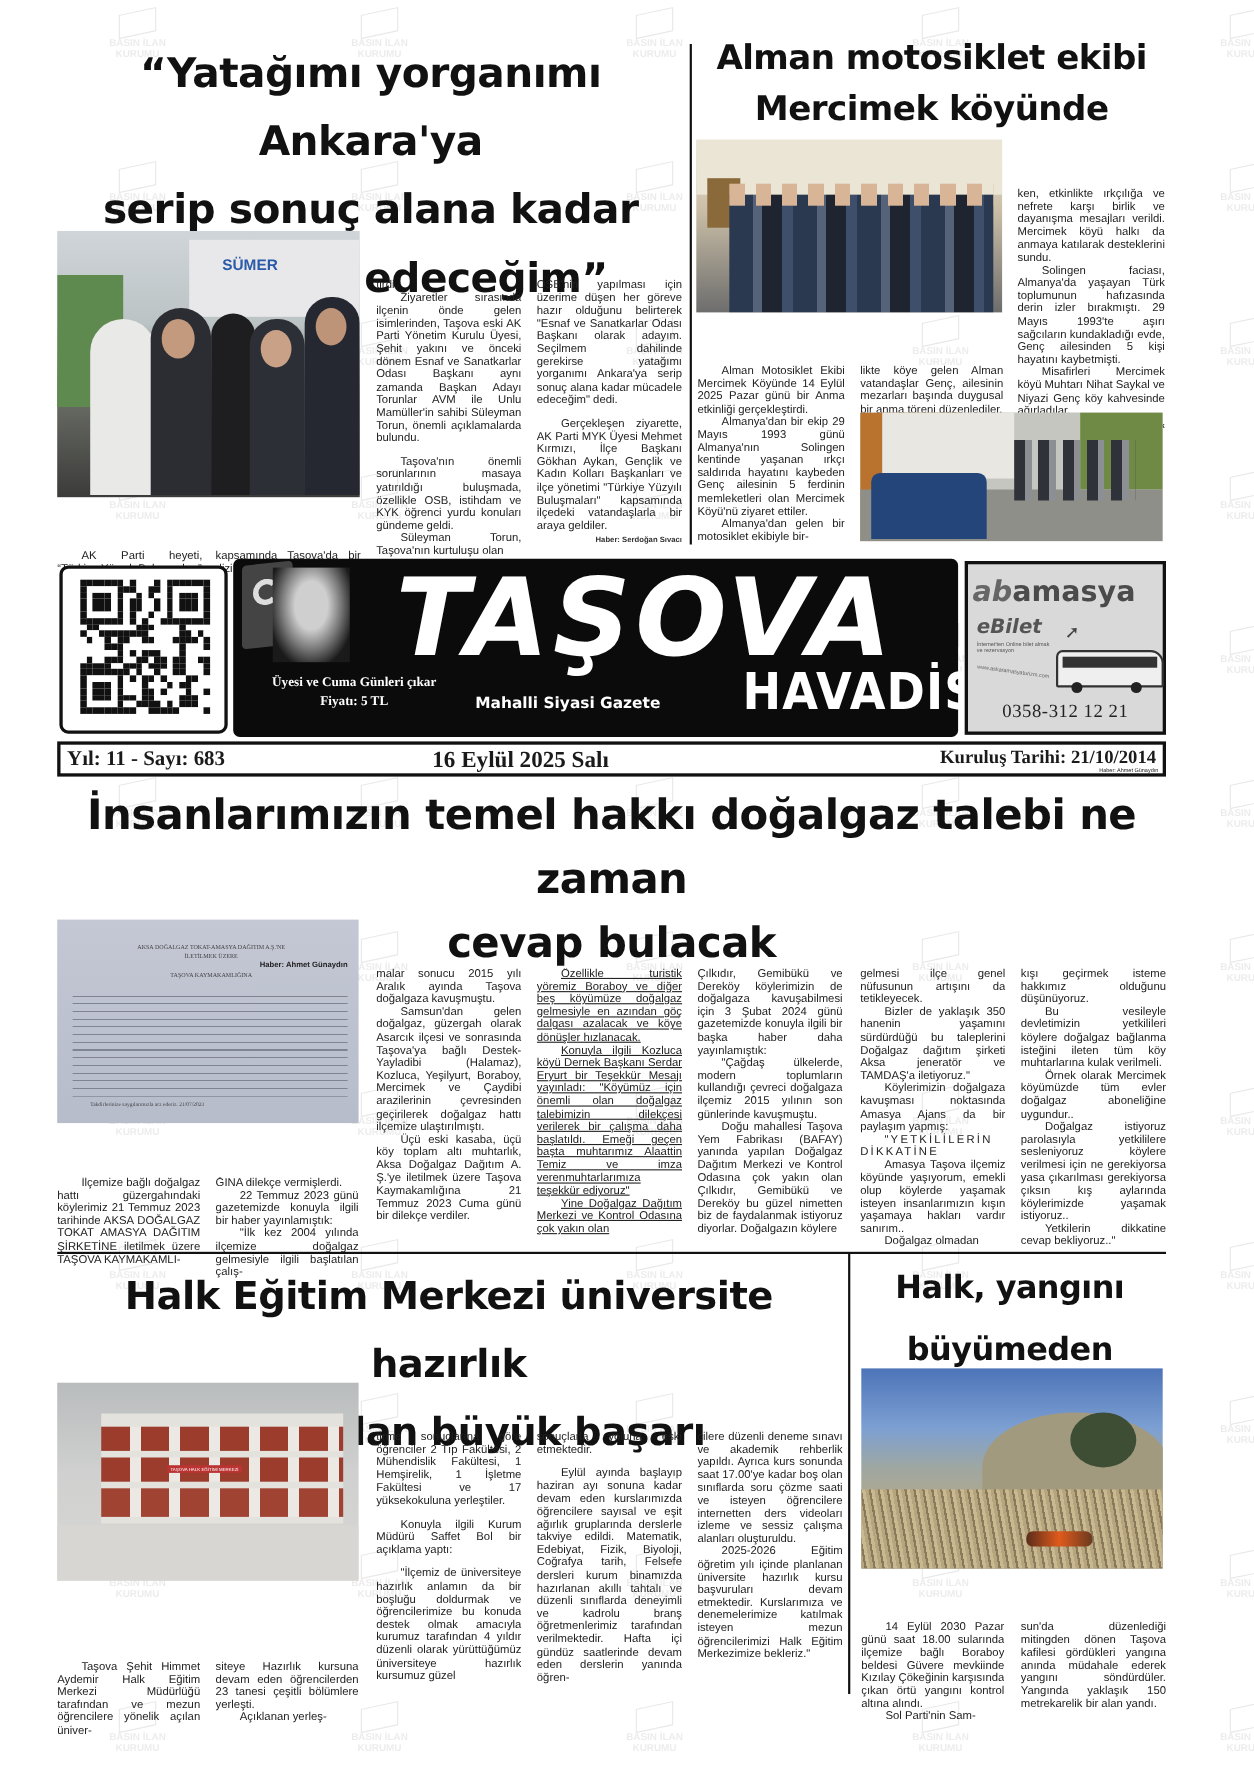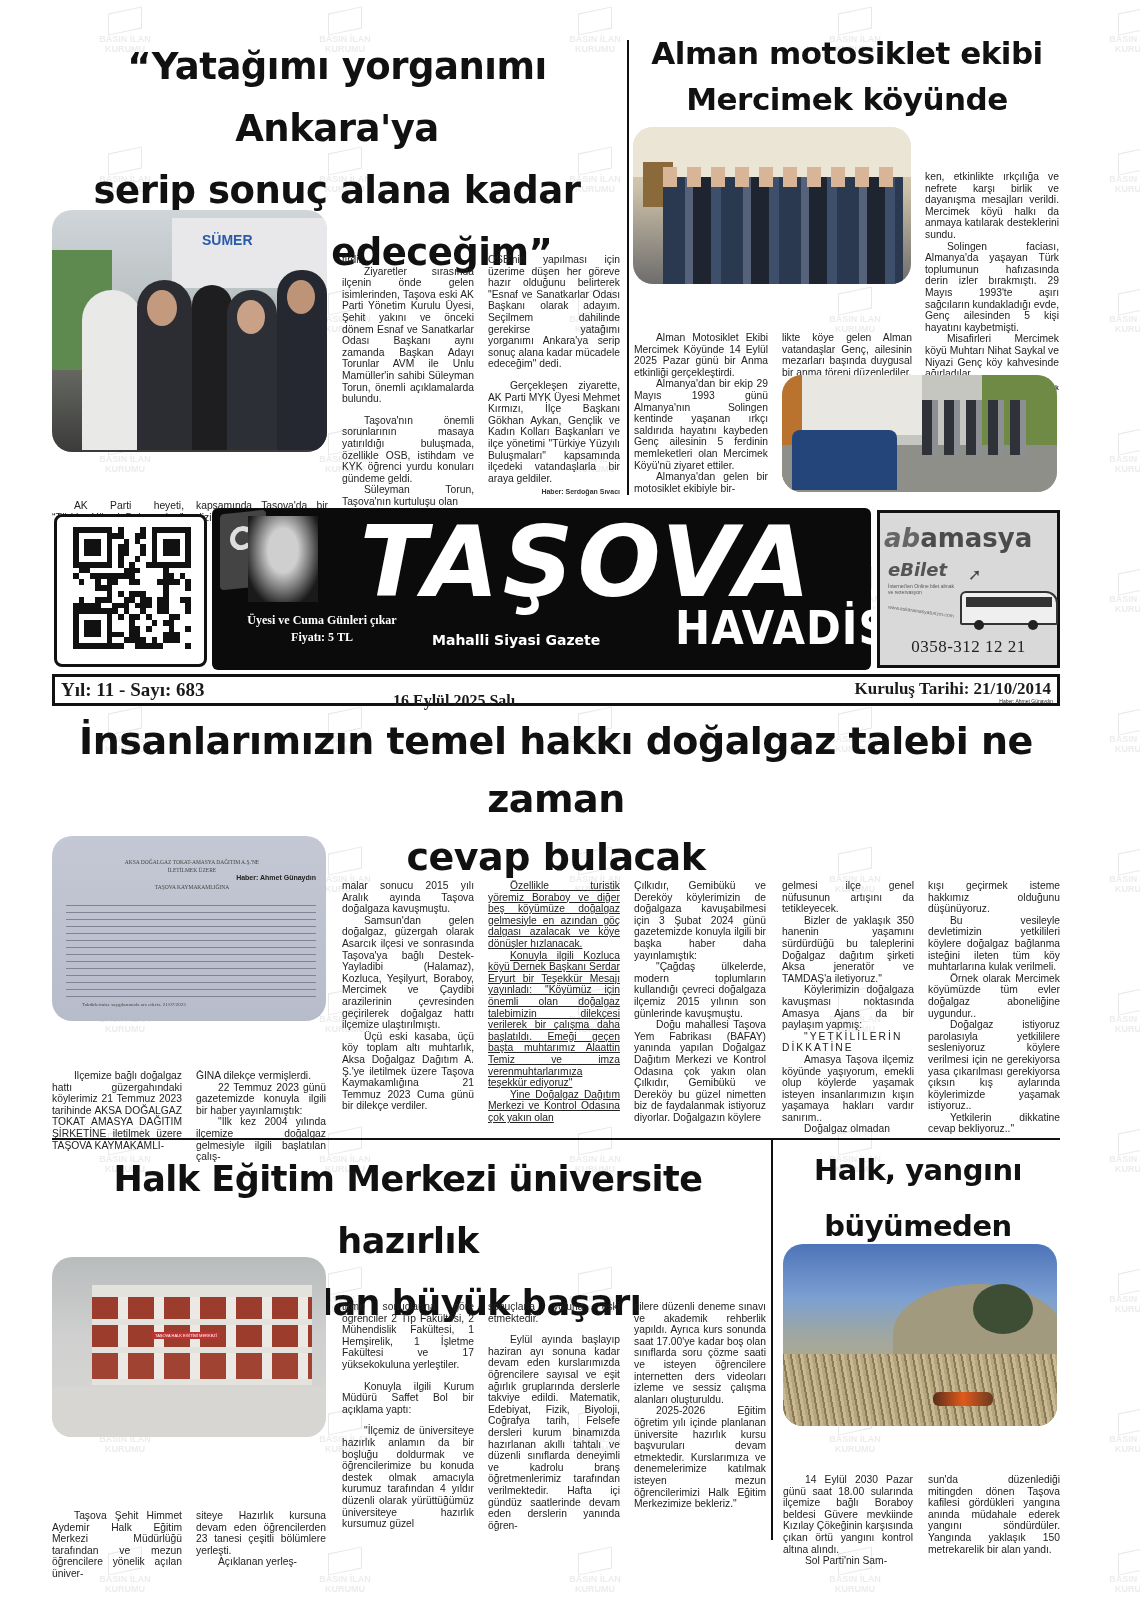--- a/index.html
+++ b/index.html
@@ -7,21 +7,21 @@
   body { position: relative; font-family: "Liberation Sans", sans-serif; color: #1a1a1a; }
 
   .abs { position: absolute; }
   .headline { font-family: "DejaVu Sans", sans-serif; font-weight: bold; color: #111; text-align: center; letter-spacing: -0.5px; }
   .col { position: absolute; font-size: 10.3px; line-height: 11.6px; text-align: justify; color: #222; overflow: hidden; margin-top: 44px; }
   .col p { text-indent: 22px; margin-bottom: 0; }
   .col p.gap { margin-top: 10px; }
   .col p.noi { text-indent: 0; }
   .byline { font-size: 7px; font-weight: bold; text-align: right; color: #333; display: block; margin-top: 2px; font-family: "Liberation Sans", sans-serif; }
 
-  .photo { position: absolute; overflow: hidden; border-radius: 20px; }
+  .photo { position: absolute; overflow: hidden; }
   .vline { position: absolute; width: 2px; background: #111; }
   .hline { position: absolute; height: 2px; background: #111; }
 
   
   .qr-box { position: absolute; left: 54px; top: 514px; width: 153px; height: 153px; border: 3px solid #111; border-radius: 8px; background: #fff; }
   .qr-grid { position: absolute; left: 16px; top: 10px; width: 118px; height: 122px; display: grid; grid-template-columns: repeat(21, 1fr); grid-template-rows: repeat(21, 1fr); }
   .qr-grid span { display: block; }
   .mast-black { position: absolute; left: 212px; top: 508px; width: 659px; height: 162px; background: #0b0b0b; border-radius: 6px; }
   .ad-box { position: absolute; left: 877px; top: 510px; width: 183px; height: 158px; border: 3px solid #111; background: #d9d9d9; }
   .dateline { position: absolute; left: 52px; top: 674px; width: 1008px; height: 32px; border: 3px solid #111; font-family: "Liberation Serif", serif; font-weight: bold; }
@@ -878,21 +878,21 @@
   <div class="abs" style="left:80px; top:78px; width:98px; height:34px; background:#efefef; border:2px solid #333; border-radius:6px 12px 2px 2px;">
     <div class="abs" style="left:4px; top:4px; width:86px; height:10px; background:#333;"></div>
     <div class="abs" style="left:12px; top:27px; width:10px; height:10px; border-radius:50%; background:#222;"></div>
     <div class="abs" style="left:66px; top:27px; width:10px; height:10px; border-radius:50%; background:#222;"></div>
   </div>
   <div class="abs" style="left:0; top:124px; width:177px; text-align:center; font-family:'Liberation Serif',serif; font-size:17px; color:#222; letter-spacing:0.5px;">0358-312 12 21</div>
 </div>
 
 <div class="dateline">
   <div class="abs" style="left:6px; top:2px; font-size:19px;">Yıl: 11 - Sayı: 683</div>
-  <div class="abs" style="left:338px; top:15px; font-size:16px;">16 Eylül 2025 Salı</div>
+  <div class="abs" style="left:338px; top:1px; font-size:21px;">16 Eylül 2025 Salı</div>
   <div class="abs" style="right:6px; top:2px; font-size:17px;">Kuruluş Tarihi: 21/10/2014</div>
   <div class="abs" style="right:4px; top:21px; font-family:'Liberation Sans',sans-serif; font-weight:normal; font-size:5px;">Haber: Ahmet Günaydın</div>
 </div>
 
 <div class="headline abs" style="left:52px; top:712px; width:1008px; font-size:38px; line-height:58px;">
   <div>İnsanlarımızın temel hakkı doğalgaz talebi ne zaman</div>
   <div>cevap bulacak</div>
 </div>
 
 <div class="photo" style="left:52px; top:836px; width:274px; height:185px; background:linear-gradient(180deg,#c4c8d4,#b7bccb);">

